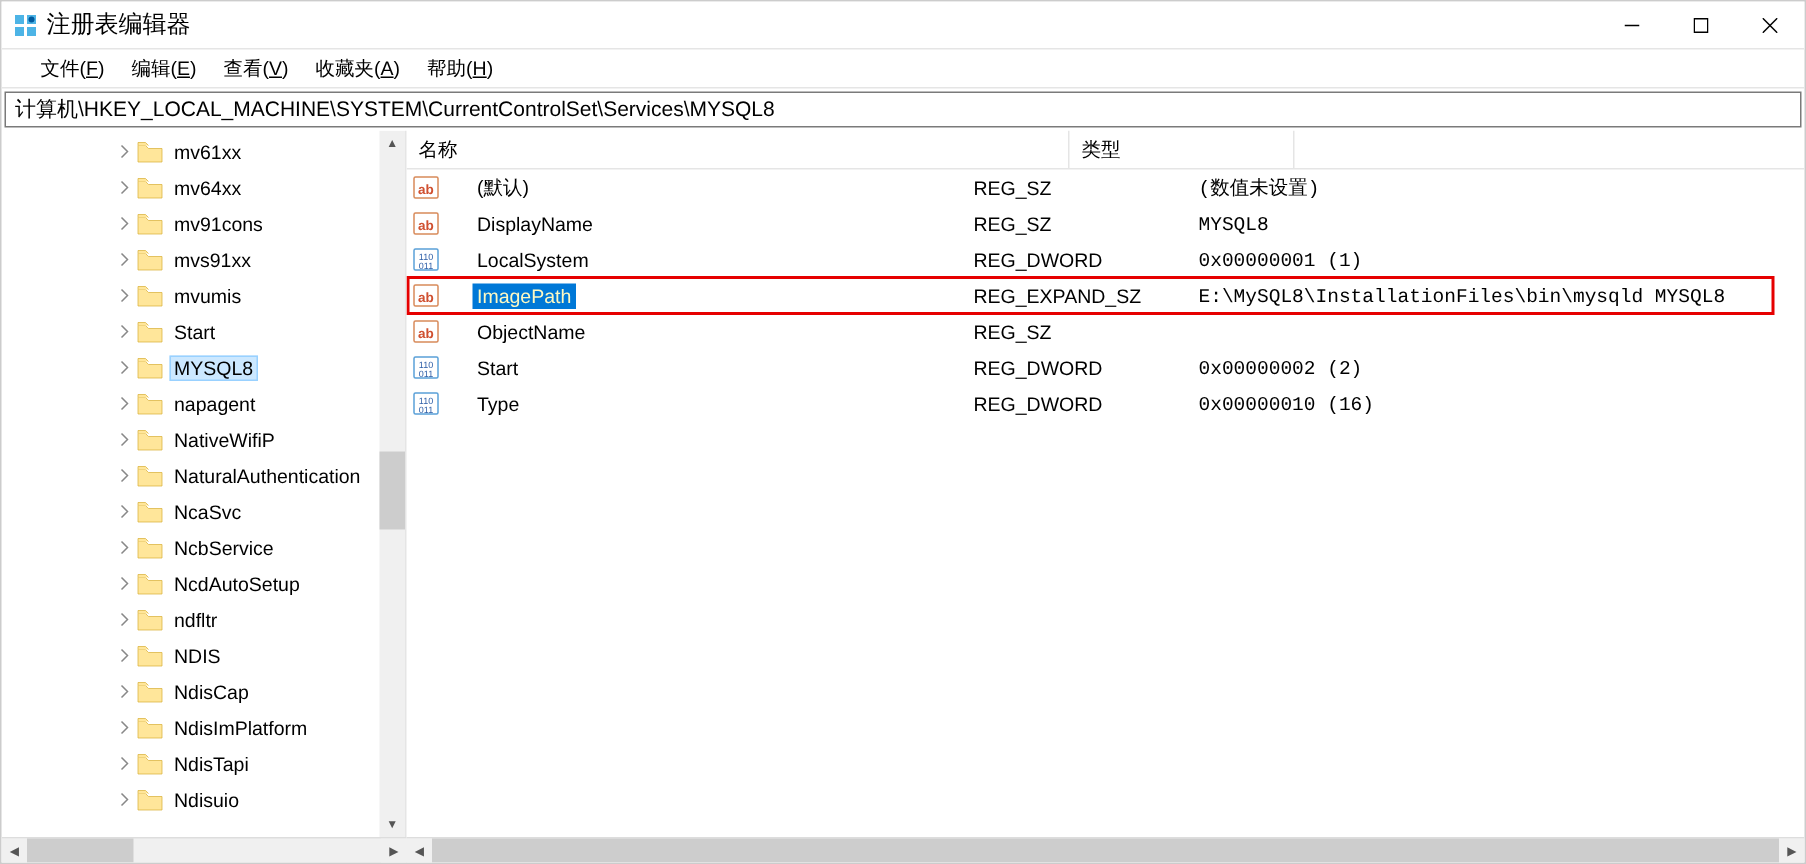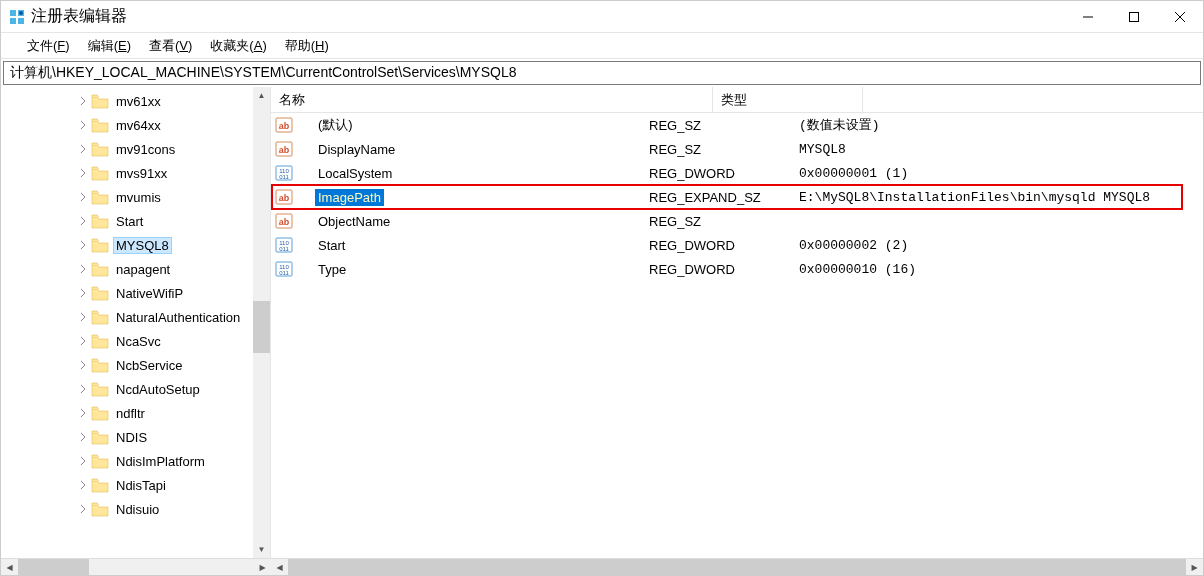--- a/index.html
+++ b/index.html
@@ -312,20 +312,34 @@
             <svg width="10" height="10">
               <path d="M3 1 L7 5 L3 9" fill="none" stroke="#888"></path>
             </svg>
           </span>
           <span class="folder-icon">
             <svg viewBox="0 0 18 15">
               <path d="M1 3 L6 3 L8 5 L17 5 L17 14 L1 14 Z" fill="#ffe69a" stroke="#d9b23c" stroke-width="0.5"></path>
               <path d="M1 3 L1 1 L6 1 L8 3" fill="#ffe69a" stroke="#d9b23c" stroke-width="0.5"></path>
             </svg>
           </span>
+          <span class="tree-label">NdisCap</span>
+        </div>
+        <div class="tree-row">
+          <span class="expander">
+            <svg width="10" height="10">
+              <path d="M3 1 L7 5 L3 9" fill="none" stroke="#888"></path>
+            </svg>
+          </span>
+          <span class="folder-icon">
+            <svg viewBox="0 0 18 15">
+              <path d="M1 3 L6 3 L8 5 L17 5 L17 14 L1 14 Z" fill="#ffe69a" stroke="#d9b23c" stroke-width="0.5"></path>
+              <path d="M1 3 L1 1 L6 1 L8 3" fill="#ffe69a" stroke="#d9b23c" stroke-width="0.5"></path>
+            </svg>
+          </span>
           <span class="tree-label">NdisImPlatform</span>
         </div>
         <div class="tree-row">
           <span class="expander">
             <svg width="10" height="10">
               <path d="M3 1 L7 5 L3 9" fill="none" stroke="#888"></path>
             </svg>
           </span>
           <span class="folder-icon">
             <svg viewBox="0 0 18 15">

